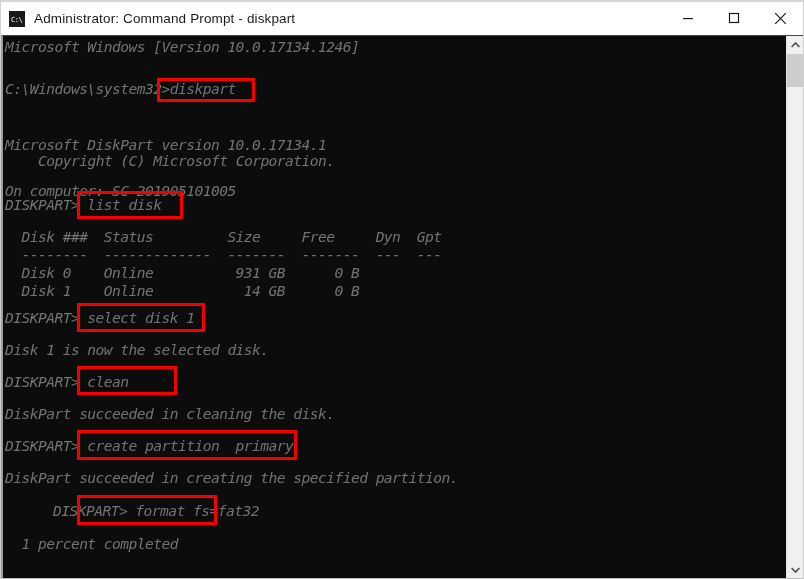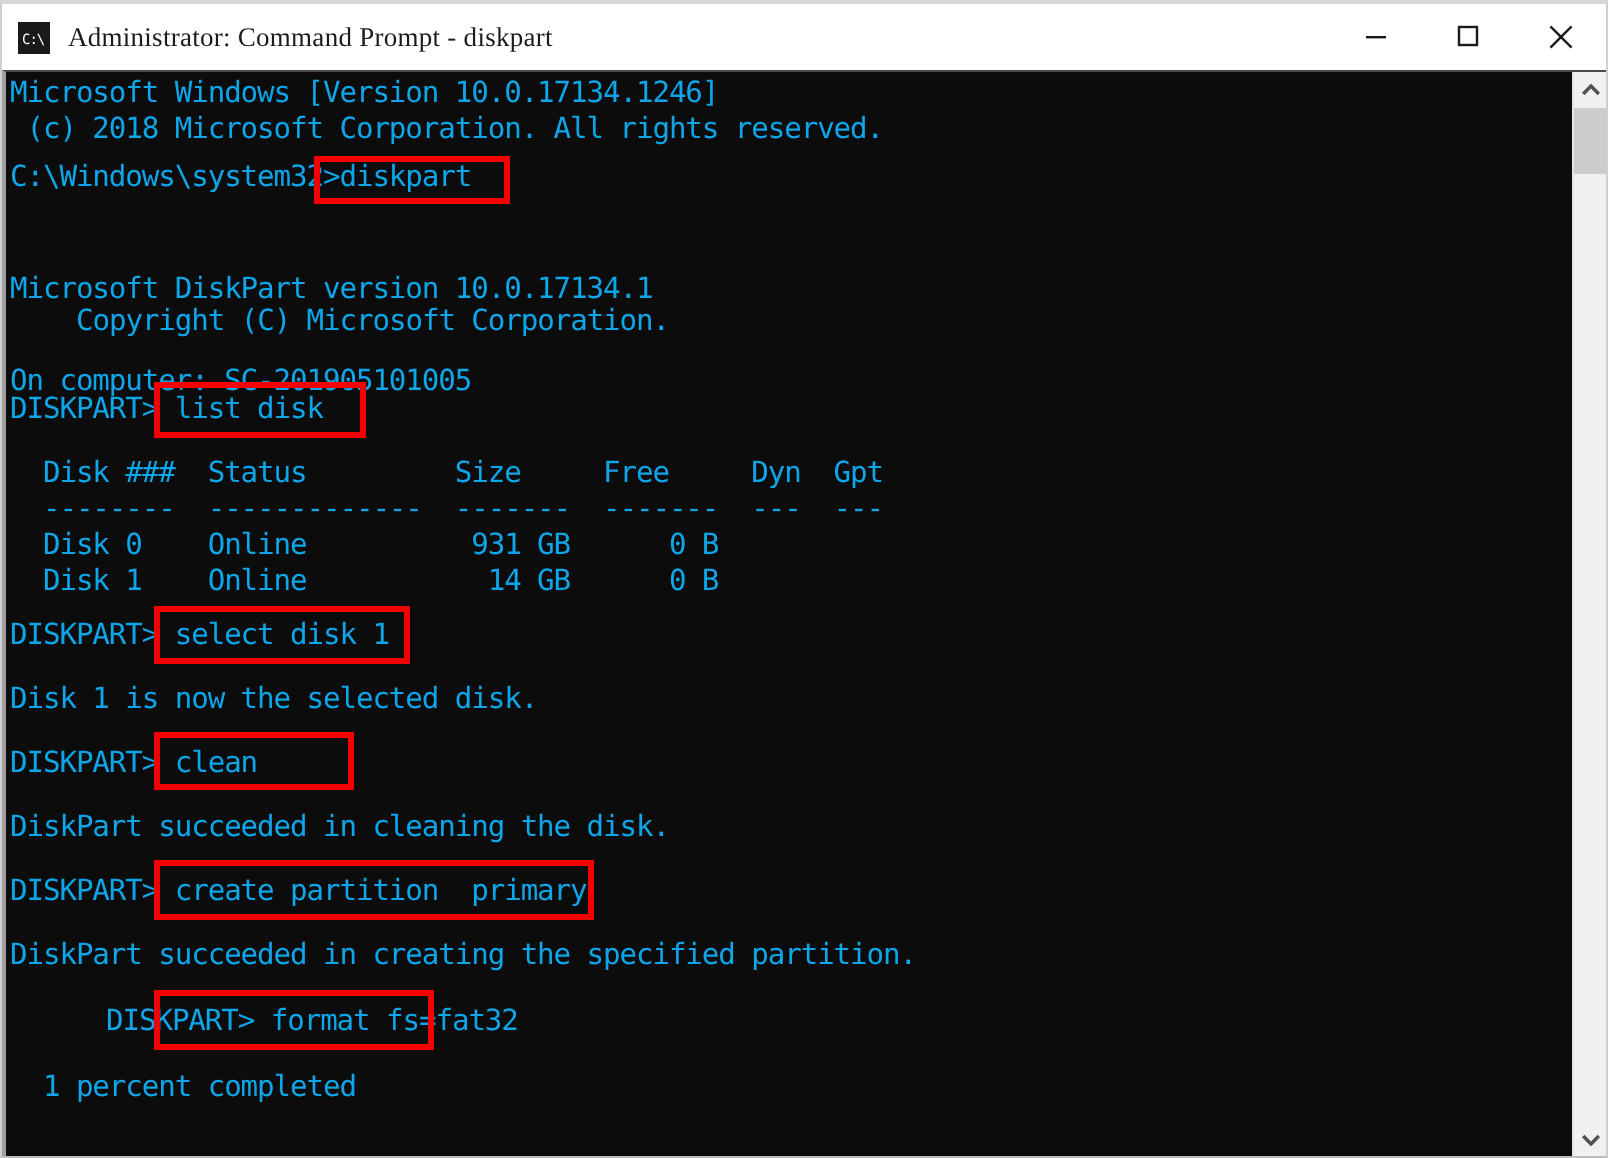--- a/index.html
+++ b/index.html
@@ -63,21 +63,21 @@
     color: #ffffff;
     font-family: "DejaVu Sans Mono", monospace;
     font-size: 7px;
     line-height: 10px;
     text-align: left;
     padding-left: 1px;
     letter-spacing: -0.5px;
     overflow: hidden;
   }
   .title-text {
-    font-family: Liberation Serif, serif;
+    font-family: Liberation Sans, sans-serif;
     font-size: 13.5px;
     color: #1c1c1c;
     letter-spacing: 0.01em;
     white-space: nowrap;
   }
   .win-controls {
     position: absolute;
     right: 0;
     top: 0;
     height: 33px;
@@ -115,22 +115,23 @@
     padding-top: 1px;
   }
   .line {
     position: absolute;
     left: 2px;
     white-space: pre;
     font-family: "DejaVu Sans Mono", monospace;
     font-size: 14.6px;
     line-height: 18px;
     height: 18px;
-    color: #0ea5e9;
+    color: #737373;
     letter-spacing: -0.55px;
+    font-style: italic;
   }
 
   
   .redbox {
     position: absolute;
     border: 3px solid #f40000;
     box-sizing: border-box;
     pointer-events: none;
     background: transparent;
   }
@@ -191,21 +192,20 @@
           <line x1="1.2" y1="1.2" x2="11.8" y2="11.8" stroke="#1a1a1a" stroke-width="1.2"></line>
           <line x1="11.8" y1="1.2" x2="1.2" y2="11.8" stroke="#1a1a1a" stroke-width="1.2"></line>
         </svg>
       </button>
     </div>
   </div>
 
   <div class="console-wrap">
     <div class="console" id="console">
         <div class="line" style="top: 2px;">Microsoft Windows [Version 10.0.17134.1246]</div>
-        <div class="line" style="top: 20px;"> (c) 2018 Microsoft Corporation. All rights reserved.</div>
         <div class="line" style="top: 44px;">C:\Windows\system32&gt;diskpart</div>
         <div class="line" style="top: 80px; margin-top: 20px;">Microsoft DiskPart version 10.0.17134.1</div>
         <div class="line" style="top: 116px; margin-left: 33px;">Copyright (C) Microsoft Corporation.</div>
         <div class="line" style="top: 134px; margin-top: 12px;">On computer: SC-201905101005</div>
         <div class="line" style="top: 160px;">DISKPART&gt; list disk</div>
         <div class="line" style="top: 192px;">  Disk ###  Status         Size     Free     Dyn  Gpt</div>
         <div class="line" style="top: 210px;">  --------  -------------  -------  -------  ---  ---</div>
         <div class="line" style="top: 228px;">  Disk 0    Online          931 GB      0 B</div>
         <div class="line" style="top: 246px;">  Disk 1    Online           14 GB      0 B</div>
         <div class="line" style="top: 273px;">DISKPART&gt; select disk 1</div>

